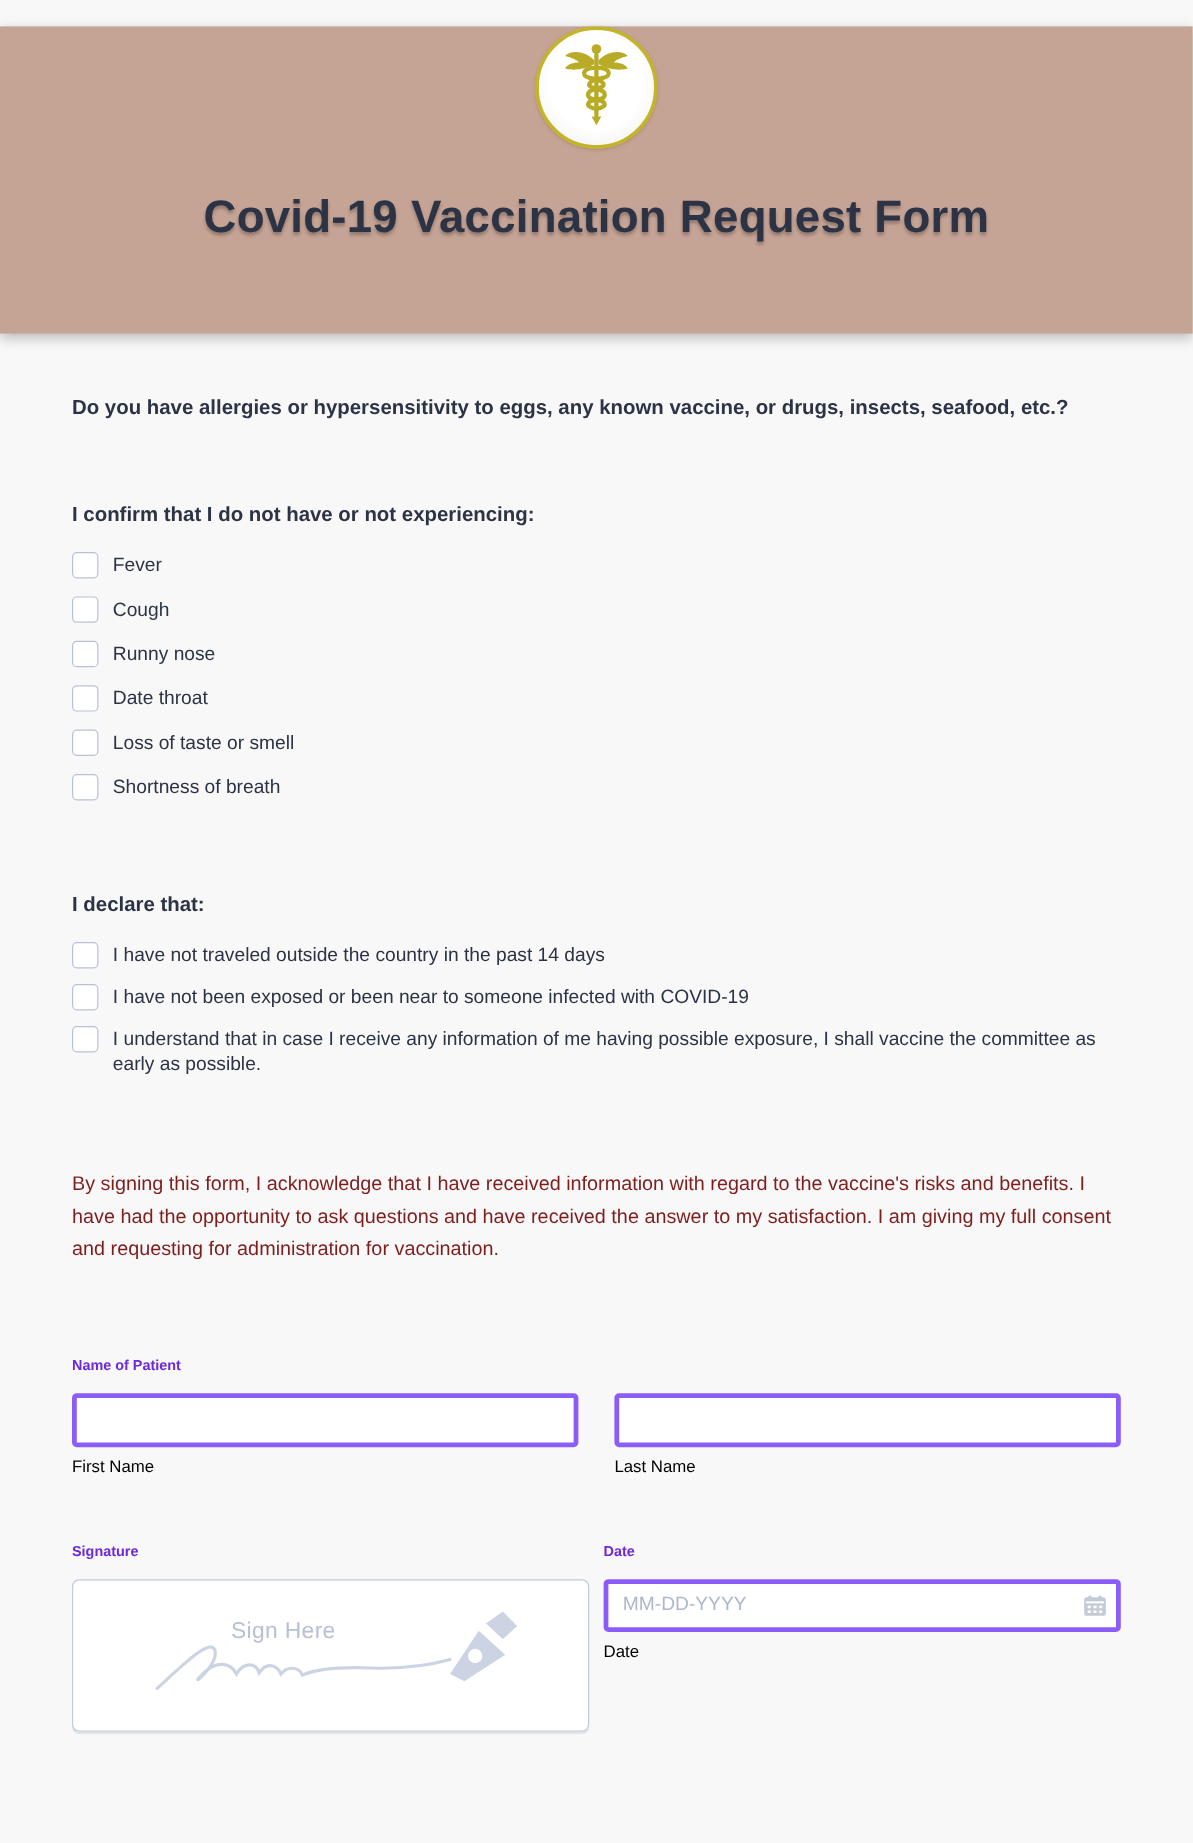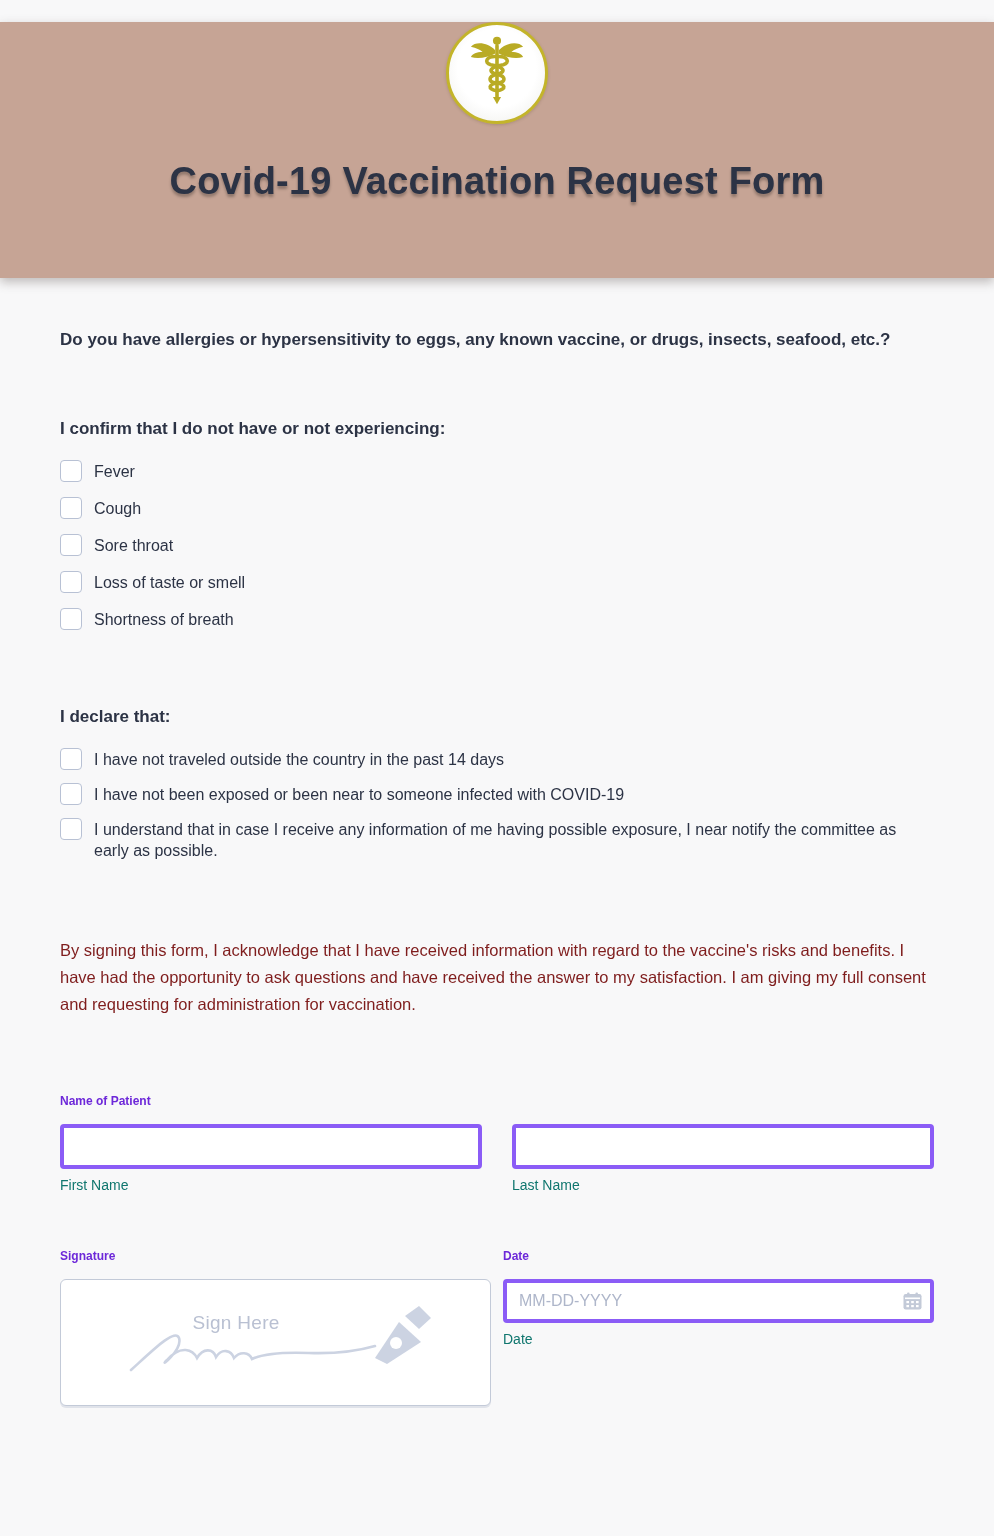--- a/index.html
+++ b/index.html
@@ -117,21 +117,21 @@
     border-radius: 4px;
     font-family: inherit;
     font-size: 16px;
     color: #2c3345;
     padding: 0 12px;
     outline: none;
   }
   .sublabel {
     margin-top: 8px;
     font-size: 14px;
-    color: #0f766e;
+    color: #000000;
   }
 
   .sig-date-section { margin-top: 56px; gap: 12px; }
   .sig-box {
     margin-top: 16px;
     height: 127px;
     background: #ffffff;
     border: 1px solid #c3cad8;
     border-radius: 6px;
     box-shadow: 0 2px 0 rgba(195,202,216,0.45);
@@ -203,21 +203,25 @@
       <label class="option-row">
         <input type="checkbox" class="checkbox" style="">
         <span class="option-text">Fever</span>
       </label>
       <label class="option-row">
         <input type="checkbox" class="checkbox" style="">
         <span class="option-text">Cough</span>
       </label>
       <label class="option-row">
         <input type="checkbox" class="checkbox" style="">
-        <span class="option-text">Sore throat</span>
+        <span class="option-text">Runny nose</span>
+      </label>
+      <label class="option-row">
+        <input type="checkbox" class="checkbox" style="">
+        <span class="option-text">Date throat</span>
       </label>
       <label class="option-row">
         <input type="checkbox" class="checkbox" style="">
         <span class="option-text">Loss of taste or smell</span>
       </label>
       <label class="option-row">
         <input type="checkbox" class="checkbox" style="">
         <span class="option-text">Shortness of breath</span>
       </label>
     </div>
@@ -229,21 +233,21 @@
       <label class="option-row">
         <input type="checkbox" class="checkbox" style="">
         <span class="option-text">I have not traveled outside the country in the past 14 days</span>
       </label>
       <label class="option-row">
         <input type="checkbox" class="checkbox" style="">
         <span class="option-text">I have not been exposed or been near to someone infected with COVID-19</span>
       </label>
       <label class="option-row">
         <input type="checkbox" class="checkbox" style="">
-        <span class="option-text">I understand that in case I receive any information of me having possible exposure, I near notify the committee as early as possible.</span>
+        <span class="option-text">I understand that in case I receive any information of me having possible exposure, I shall vaccine the committee as early as possible.</span>
       </label>
     </div>
   </div>
 
   <p class="consent">By signing this form, I acknowledge that I have received information with regard to the vaccine's risks and benefits. I have had the opportunity to ask questions and have received the answer to my satisfaction. I am giving my full consent and requesting for administration for vaccination.</p>
 
   <div class="name-section">
     <div class="field-label">Name of Patient</div>
     <div class="two-col name-inputs">
       <div>

